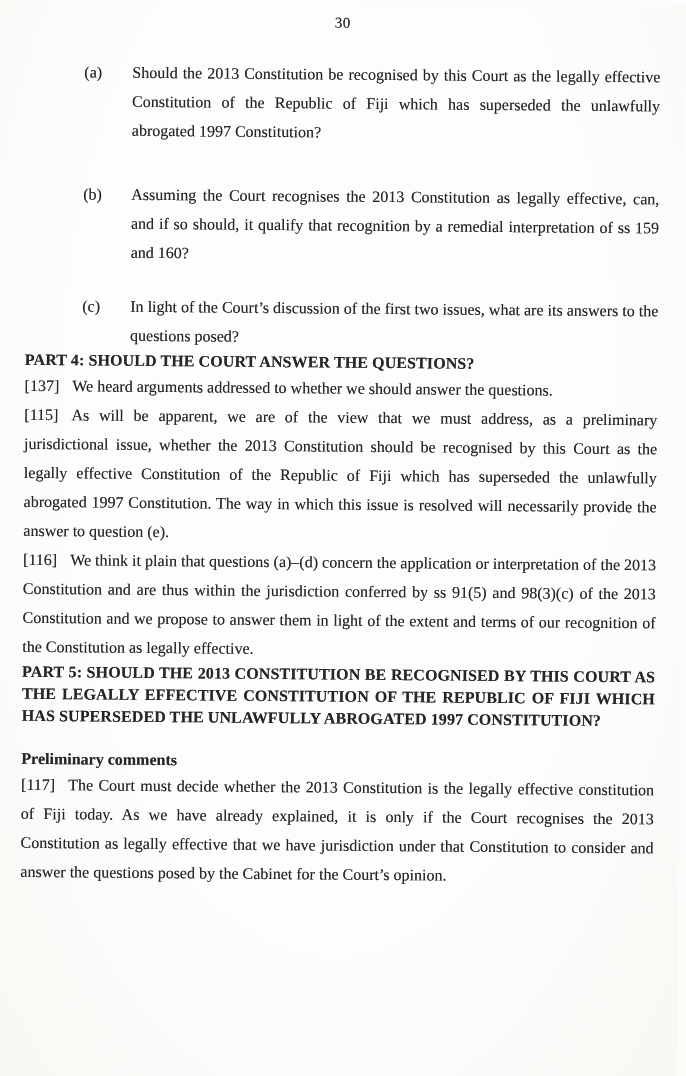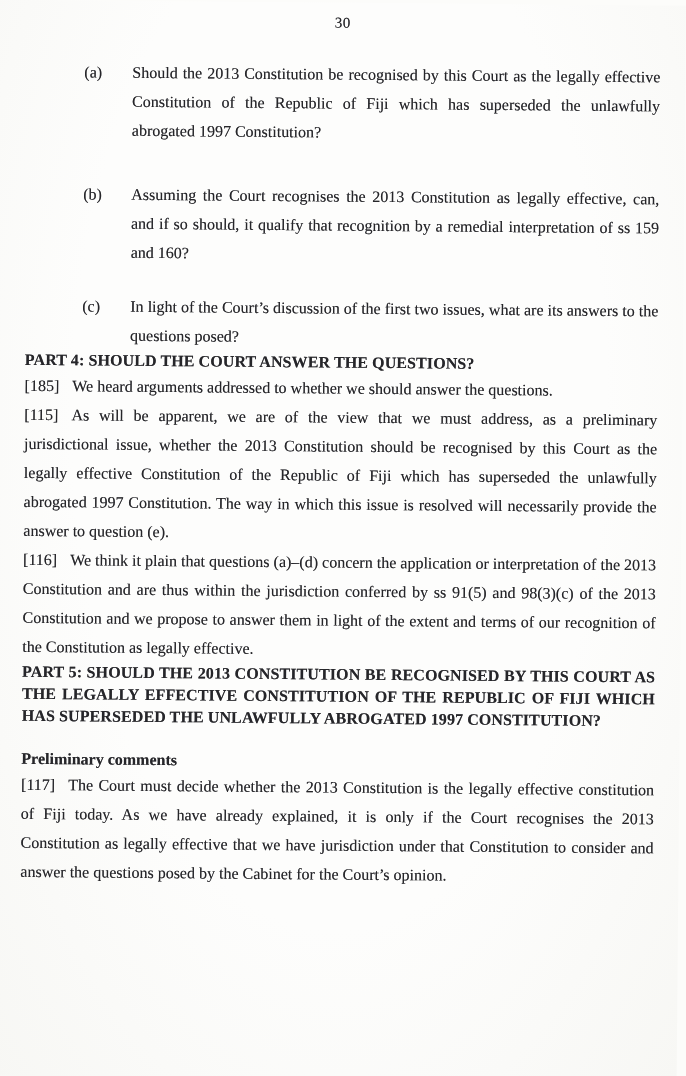--- a/index.html
+++ b/index.html
@@ -103,21 +103,21 @@
         <span class="q-text">Assuming the Court recognises the 2013 Constitution as legally effective, can, and if so should, it qualify that recognition by a remedial interpretation of ss 159 and 160?</span>
       </div>
       <div class="q-item q-c">
         <span class="q-label">(c)</span>
         <span class="q-text">In light of the Court’s discussion of the first two issues, what are its answers to the questions posed?</span>
       </div>
     </div>
 
     <h2 class="part-heading part4-heading">PART 4: SHOULD THE COURT ANSWER THE QUESTIONS?</h2>
 
-    <p class="para p114"><span class="pnum">[185]</span><span>We heard arguments addressed to whether we should answer the questions.</span></p>
+    <p class="para p114"><span class="pnum">[137]</span><span>We heard arguments addressed to whether we should answer the questions.</span></p>
 
     <p class="para p115"><span class="pnum">[115]</span><span>As will be apparent, we are of the view that we must address, as a preliminary jurisdictional issue, whether the 2013 Constitution should be recognised by this Court as the legally effective Constitution of the Republic of Fiji which has superseded the unlawfully abrogated 1997 Constitution. The way in which this issue is resolved will necessarily provide the answer to question (e).</span></p>
 
     <p class="para p116"><span class="pnum">[116]</span><span>We think it plain that questions (a)–(d) concern the application or interpretation of the 2013 Constitution and are thus within the jurisdiction conferred by ss 91(5) and 98(3)(c) of the 2013 Constitution and we propose to answer them in light of the extent and terms of our recognition of the Constitution as legally effective.</span></p>
 
     <h2 class="part-heading part5-heading">PART 5: SHOULD THE 2013 CONSTITUTION BE RECOGNISED BY THIS COURT AS THE LEGALLY EFFECTIVE CONSTITUTION OF THE REPUBLIC OF FIJI WHICH HAS SUPERSEDED THE UNLAWFULLY ABROGATED 1997 CONSTITUTION?</h2>
 
     <h3 class="sub-heading">Preliminary comments</h3>
 
     <p class="para p117"><span class="pnum">[117]</span><span>The Court must decide whether the 2013 Constitution is the legally effective constitution of Fiji today. As we have already explained, it is only if the Court recognises the 2013 Constitution as legally effective that we have jurisdiction under that Constitution to consider and answer the questions posed by the Cabinet for the Court’s opinion.</span></p>

